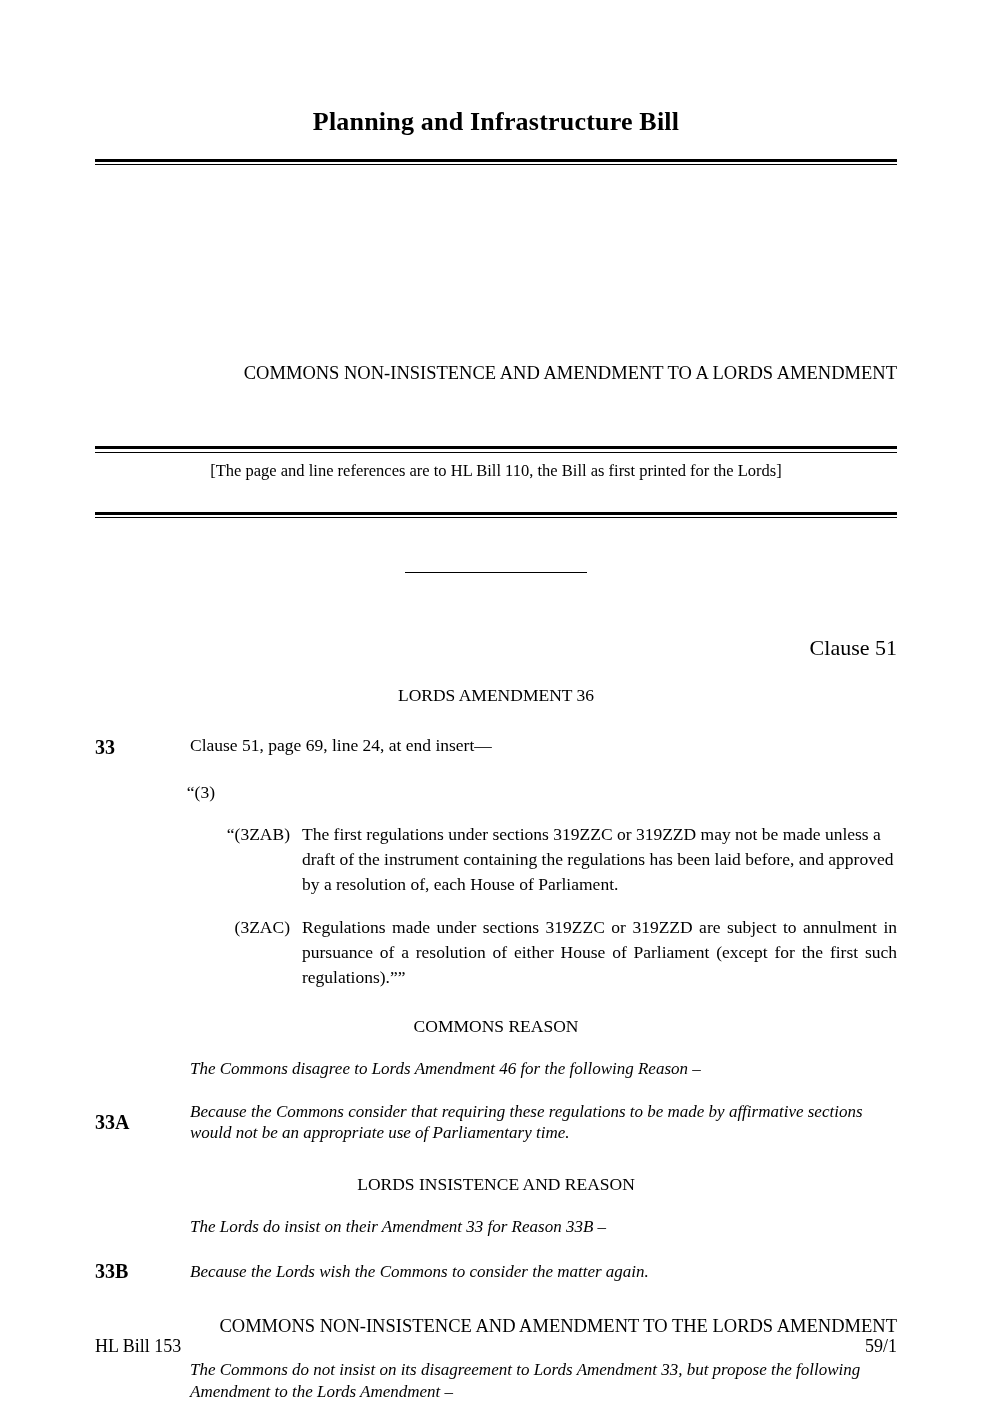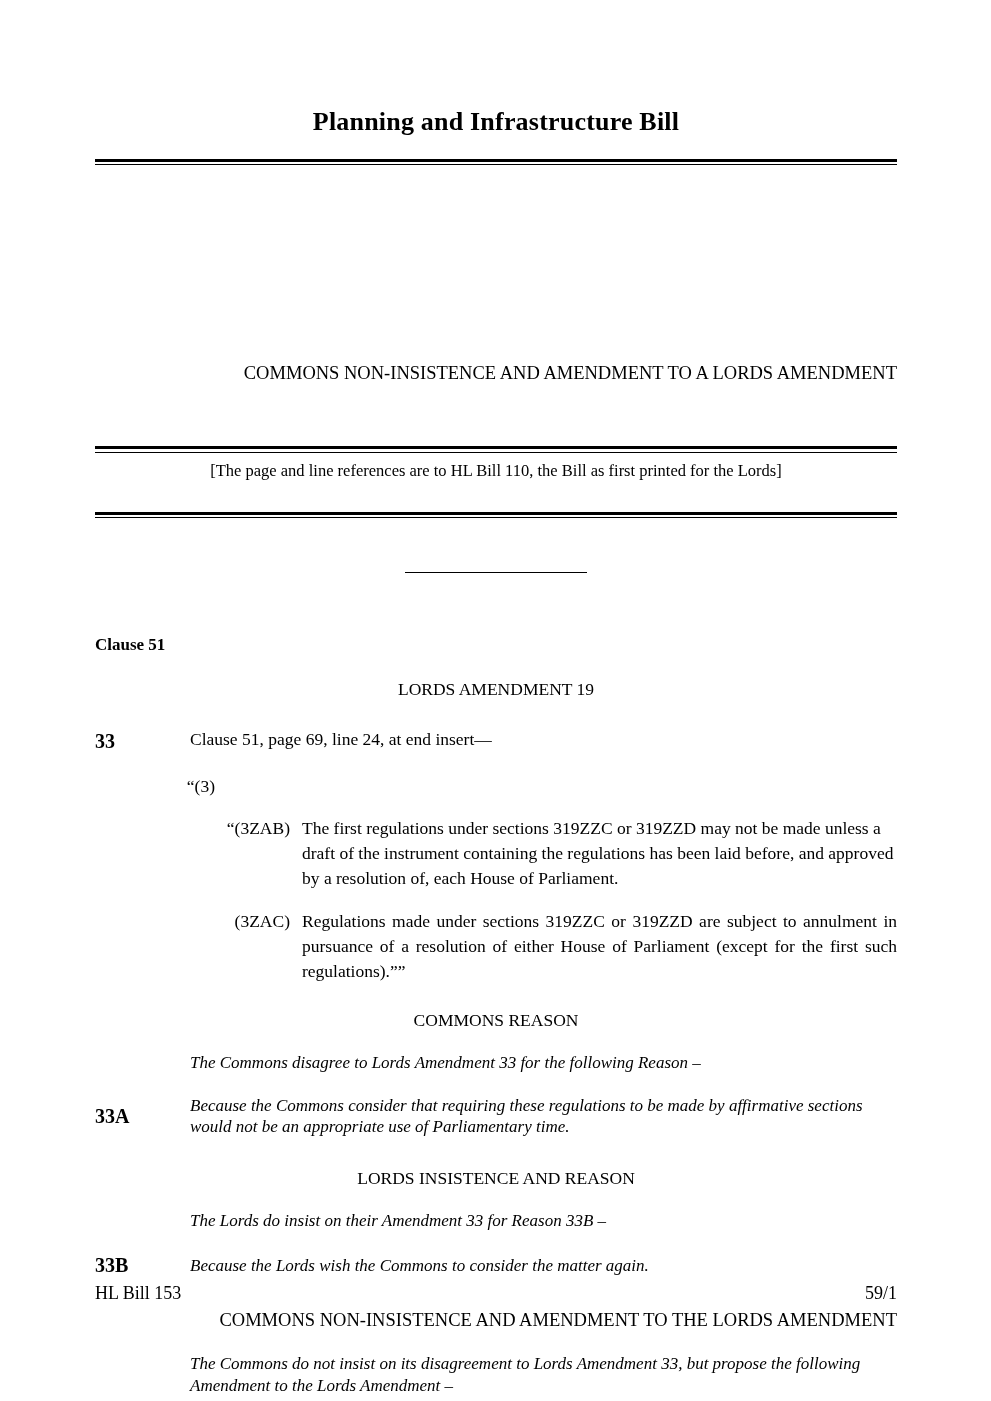--- a/index.html
+++ b/index.html
@@ -62,23 +62,23 @@
 
   
   .section-heading {
     text-align: right;
     font-size: 18.5px;
     font-weight: normal;
     line-height: 1.25;
     margin: 0;
   }
   .clause-heading {
-    text-align: left;
-    font-size: 17px;
-    font-weight: bold;
+    text-align: right;
+    font-size: 22px;
+    font-weight: normal;
     margin: 0;
   }
   .amendment-heading {
     text-align: center;
     font-size: 17.5px;
     font-weight: normal;
     margin: 0;
   }
 
   
@@ -137,21 +137,21 @@
     font-size: 17px;
     line-height: 1.3;
     padding-left: 95px;
   }
 
   
   .footer {
     position: absolute;
     left: 95px;
     right: 94px;
-    top: 1283px;
+    top: 1336px;
     display: flex;
     justify-content: space-between;
     font-size: 18px;
   }
 
   .sp-after-title { height: 197px; }
   .sp-heading-rule { height: 39px; }
   .sp-note-short  { height: 54px; }
   .sp-short-clause{ height: 62px; }
   .sp-clause-amd  { height: 24px; }
@@ -184,21 +184,21 @@
     <div class="sp-note-short"></div>
 
     <div class="rule-short"></div>
 
     <div class="sp-short-clause"></div>
 
     <div class="clause-heading">Clause 51</div>
 
     <div class="sp-clause-amd"></div>
 
-    <div class="amendment-heading">LORDS AMENDMENT 19</div>
+    <div class="amendment-heading">LORDS AMENDMENT 36</div>
 
     <div class="sp-amd-body"></div>
 
     <div class="amd-row">
       <div class="amd-num">33</div>
       <div class="amd-body">Clause 51, page 69, line 24, at end insert—</div>
     </div>
 
     <div class="sp-block"></div>
 
@@ -219,21 +219,21 @@
       <div class="sub-marker">(3ZAC)</div>
       <div class="sub-text justify">Regulations made under sections 319ZZC or 319ZZD are subject to annulment in pursuance of a resolution of either House of Parliament (except for the first such regulations).””</div>
     </div>
 
     <div class="sp-reason"></div>
 
     <div class="amendment-heading">COMMONS REASON</div>
 
     <div class="sp-gap-sm"></div>
 
-    <div class="ital-indent">The Commons disagree to Lords Amendment 33 for the following Reason –</div>
+    <div class="ital-indent">The Commons disagree to Lords Amendment 46 for the following Reason –</div>
 
     <div class="sp-gap-sm"></div>
 
     <div class="ital-row">
       <div class="amd-num">33A</div>
       <div class="amd-body">Because the Commons consider that requiring these regulations to be made by affirmative sections would not be an appropriate use of Parliamentary time.</div>
     </div>
 
     <div class="sp-gap-md"></div>
 

